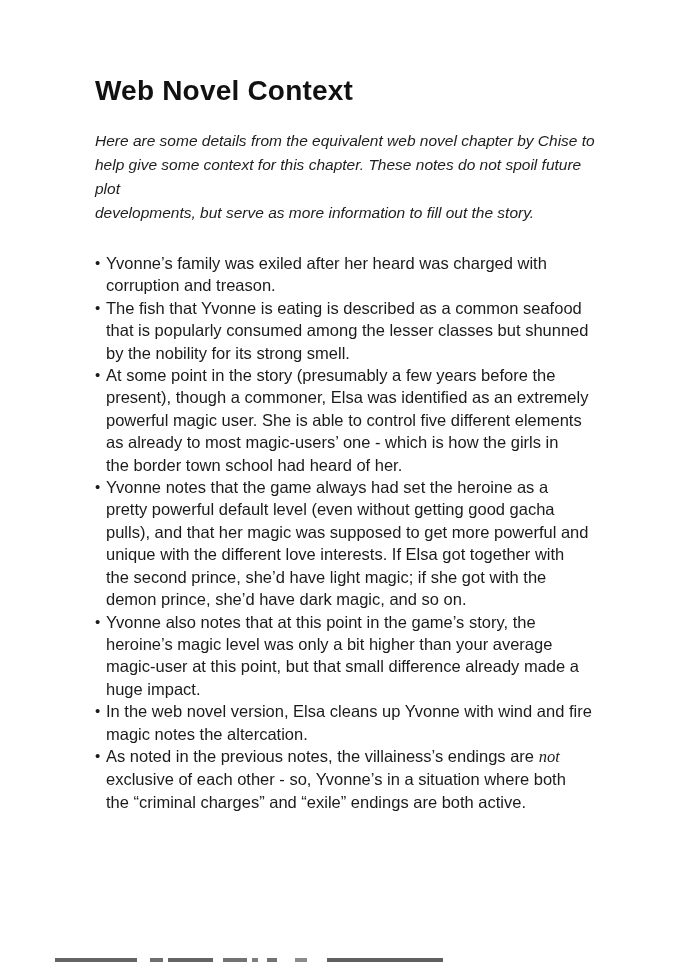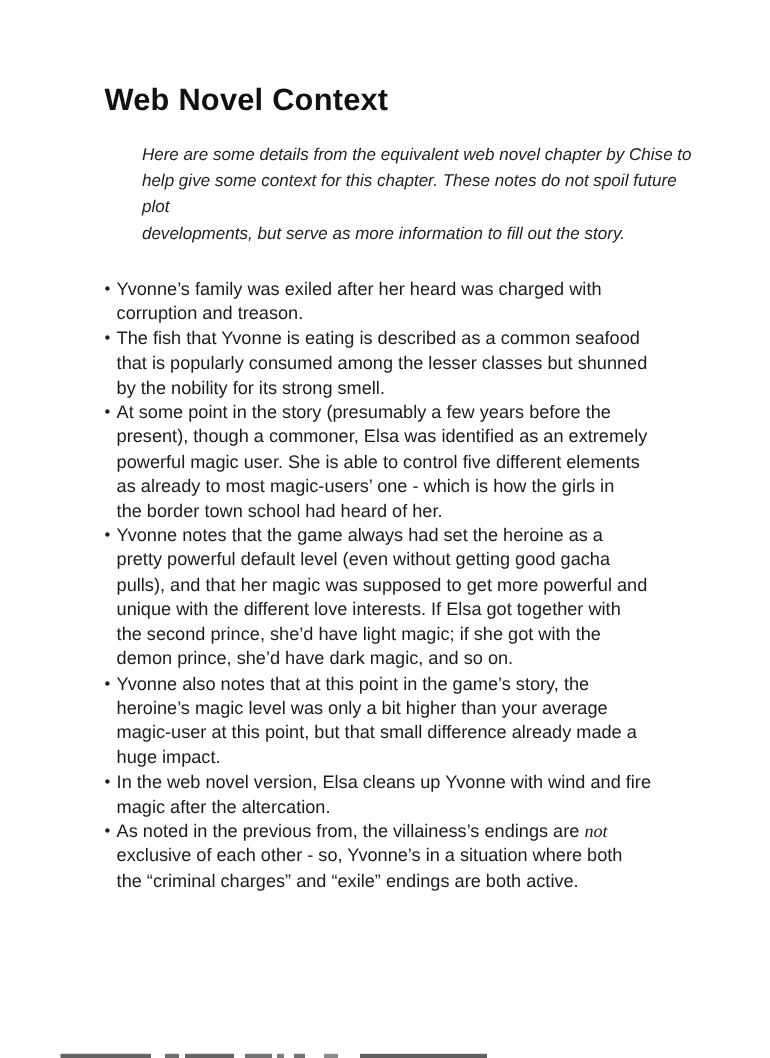--- a/index.html
+++ b/index.html
@@ -33,21 +33,20 @@
     color: #111111;
   }
   .intro {
     margin-top: 23px;
     font-style: italic;
     font-size: 15.5px;
     line-height: 24px;
     max-width: 500px;
     white-space: pre-line;
     color: #1e1e1e;
-    margin-left: 34px;
   }
   .notes {
     margin-top: 27px;
     width: 525px;
   }
   .bullet-item {
     display: flex;
     align-items: flex-start;
     font-size: 16.5px;
     line-height: 22.4px;
@@ -124,24 +123,24 @@
       <div class="bullet-item">
         <span class="marker">•</span>
         <span class="note-text"><span>Yvonne also notes that at this point in the game’s story, the
 heroine’s magic level was only a bit higher than your average
 magic-user at this point, but that small difference already made a
 huge impact.</span></span>
       </div>
       <div class="bullet-item">
         <span class="marker">•</span>
         <span class="note-text"><span>In the web novel version, Elsa cleans up Yvonne with wind and fire
-magic after the altercation.</span></span>
+magic notes the altercation.</span></span>
       </div>
       <div class="bullet-item">
         <span class="marker">•</span>
-        <span class="note-text"><span>As noted in the previous from, the villainess’s endings are </span><span class="em">not</span><span>
+        <span class="note-text"><span>As noted in the previous notes, the villainess’s endings are </span><span class="em">not</span><span>
 exclusive of each other - so, Yvonne’s in a situation where both
 the “criminal charges” and “exile” endings are both active.</span></span>
       </div>
     </div>
 </div>
 
 <div class="cutoff-strip"></div>
 
 </body></html>

